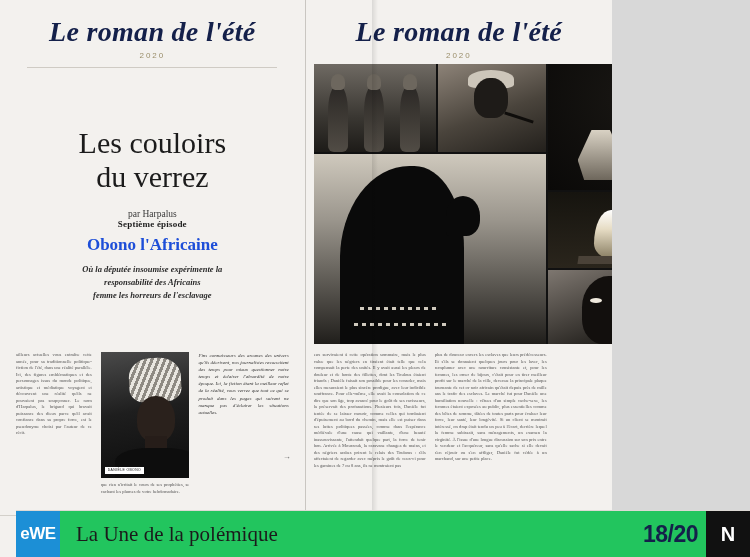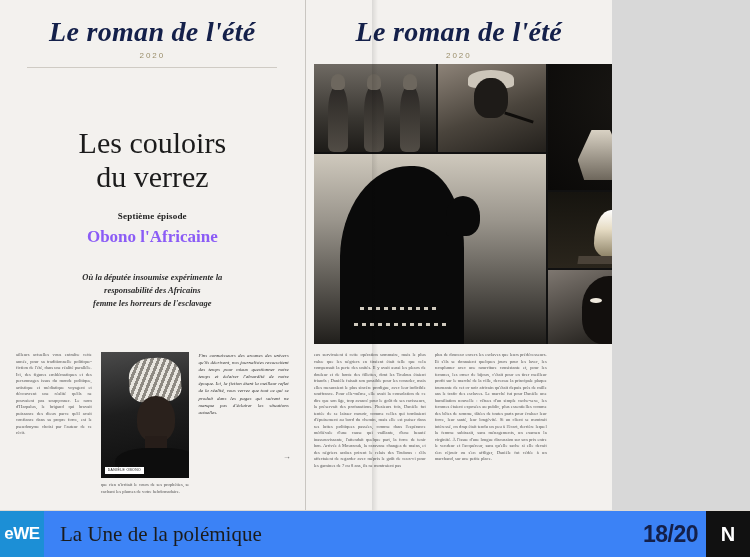--- a/index.html
+++ b/index.html
@@ -76,36 +76,35 @@
   .byline {
     font-size: 9.5px;
     color: #3a3a3a;
     margin-top: 16px;
     font-style: normal;
   }
   .episode {
     font-size: 9px;
     font-weight: bold;
     color: #1b1b1b;
-    margin-top: 18px;
     letter-spacing: 0.2px;
   }
   .episode-title {
     font-size: 17px;
     font-weight: bold;
-    color: #8b5cf6;
+    color: #1d4ed8;
     margin-top: 6px;
     font-family: "Liberation Serif", serif;
   }
   .standfirst {
     font-size: 8.5px;
     font-style: italic;
     font-weight: bold;
     color: #2b2b2b;
-    margin-top: 24px;
+    margin-top: 8px;
     line-height: 1.5;
   }
 
   
   .left-lower {
     position: absolute;
     left: 0; right: 0;
     top: 352px;
     bottom: 46px;
     display: flex;
@@ -309,23 +308,23 @@
     top: 352px;
     bottom: 46px;
     display: flex;
     gap: 9px;
   }
   .rcol { width: 112px; font-size: 4.6px; line-height: 1.42; color: #555; text-align: justify; overflow: hidden; }
 
   
   .bottom-bar {
     position: absolute;
-    left: 0; right: 0; bottom: 0;
+    left: 16px; right: 0; bottom: 0;
     height: 46px;
-    background: #3b82f6;
+    background: #22c55e;
     display: flex;
     align-items: center;
     border-top: 1px solid #dcd9d4;
     margin-top: 47px;
   }
   .bar-left-chip {
     width: 44px; height: 46px;
     background: #1c8fd6;
     color: #fff;
     display: flex; align-items: center; justify-content: center;
@@ -378,20 +377,21 @@
       <div class="masthead-title">Le roman de l'été</div>
       <div class="masthead-year">2020</div>
       <div class="masthead-rule"></div>
     </div>
 
     <div class="title-block">
       <h1 class="article-title">
         <span>Les couloirs</span><br>
         <span>du verrez</span>
       </h1>
+      <div class="byline">par Harpalus</div>
       <div class="episode">Septième épisode</div>
       <div class="episode-title">Obono l'Africaine</div>
       <div class="standfirst">
         <span>Où la députée insoumise expérimente la responsabilité des Africains</span><br>
         <span>femme les horreurs de l'esclavage</span>
       </div>
     </div>
 
     <div class="left-lower">
       <div class="col col-1">ailleurs actuelles vous entraîne cette année, pour sa traditionnelle politique-fiction de l'été, dans une réalité parallèle. Ici, des figures emblématiques et des personnages issus du monde politique, artistique et médiatique voyagent et découvrent une réalité qu'ils ne pouvaient pas soupçonner. Le nom d'Harpalus, le brigand qui bravait puissance des dieux parce qu'il avait confiance dans sa propre force, est le pseudonyme choisi par l'auteur de ce récit.</div>

